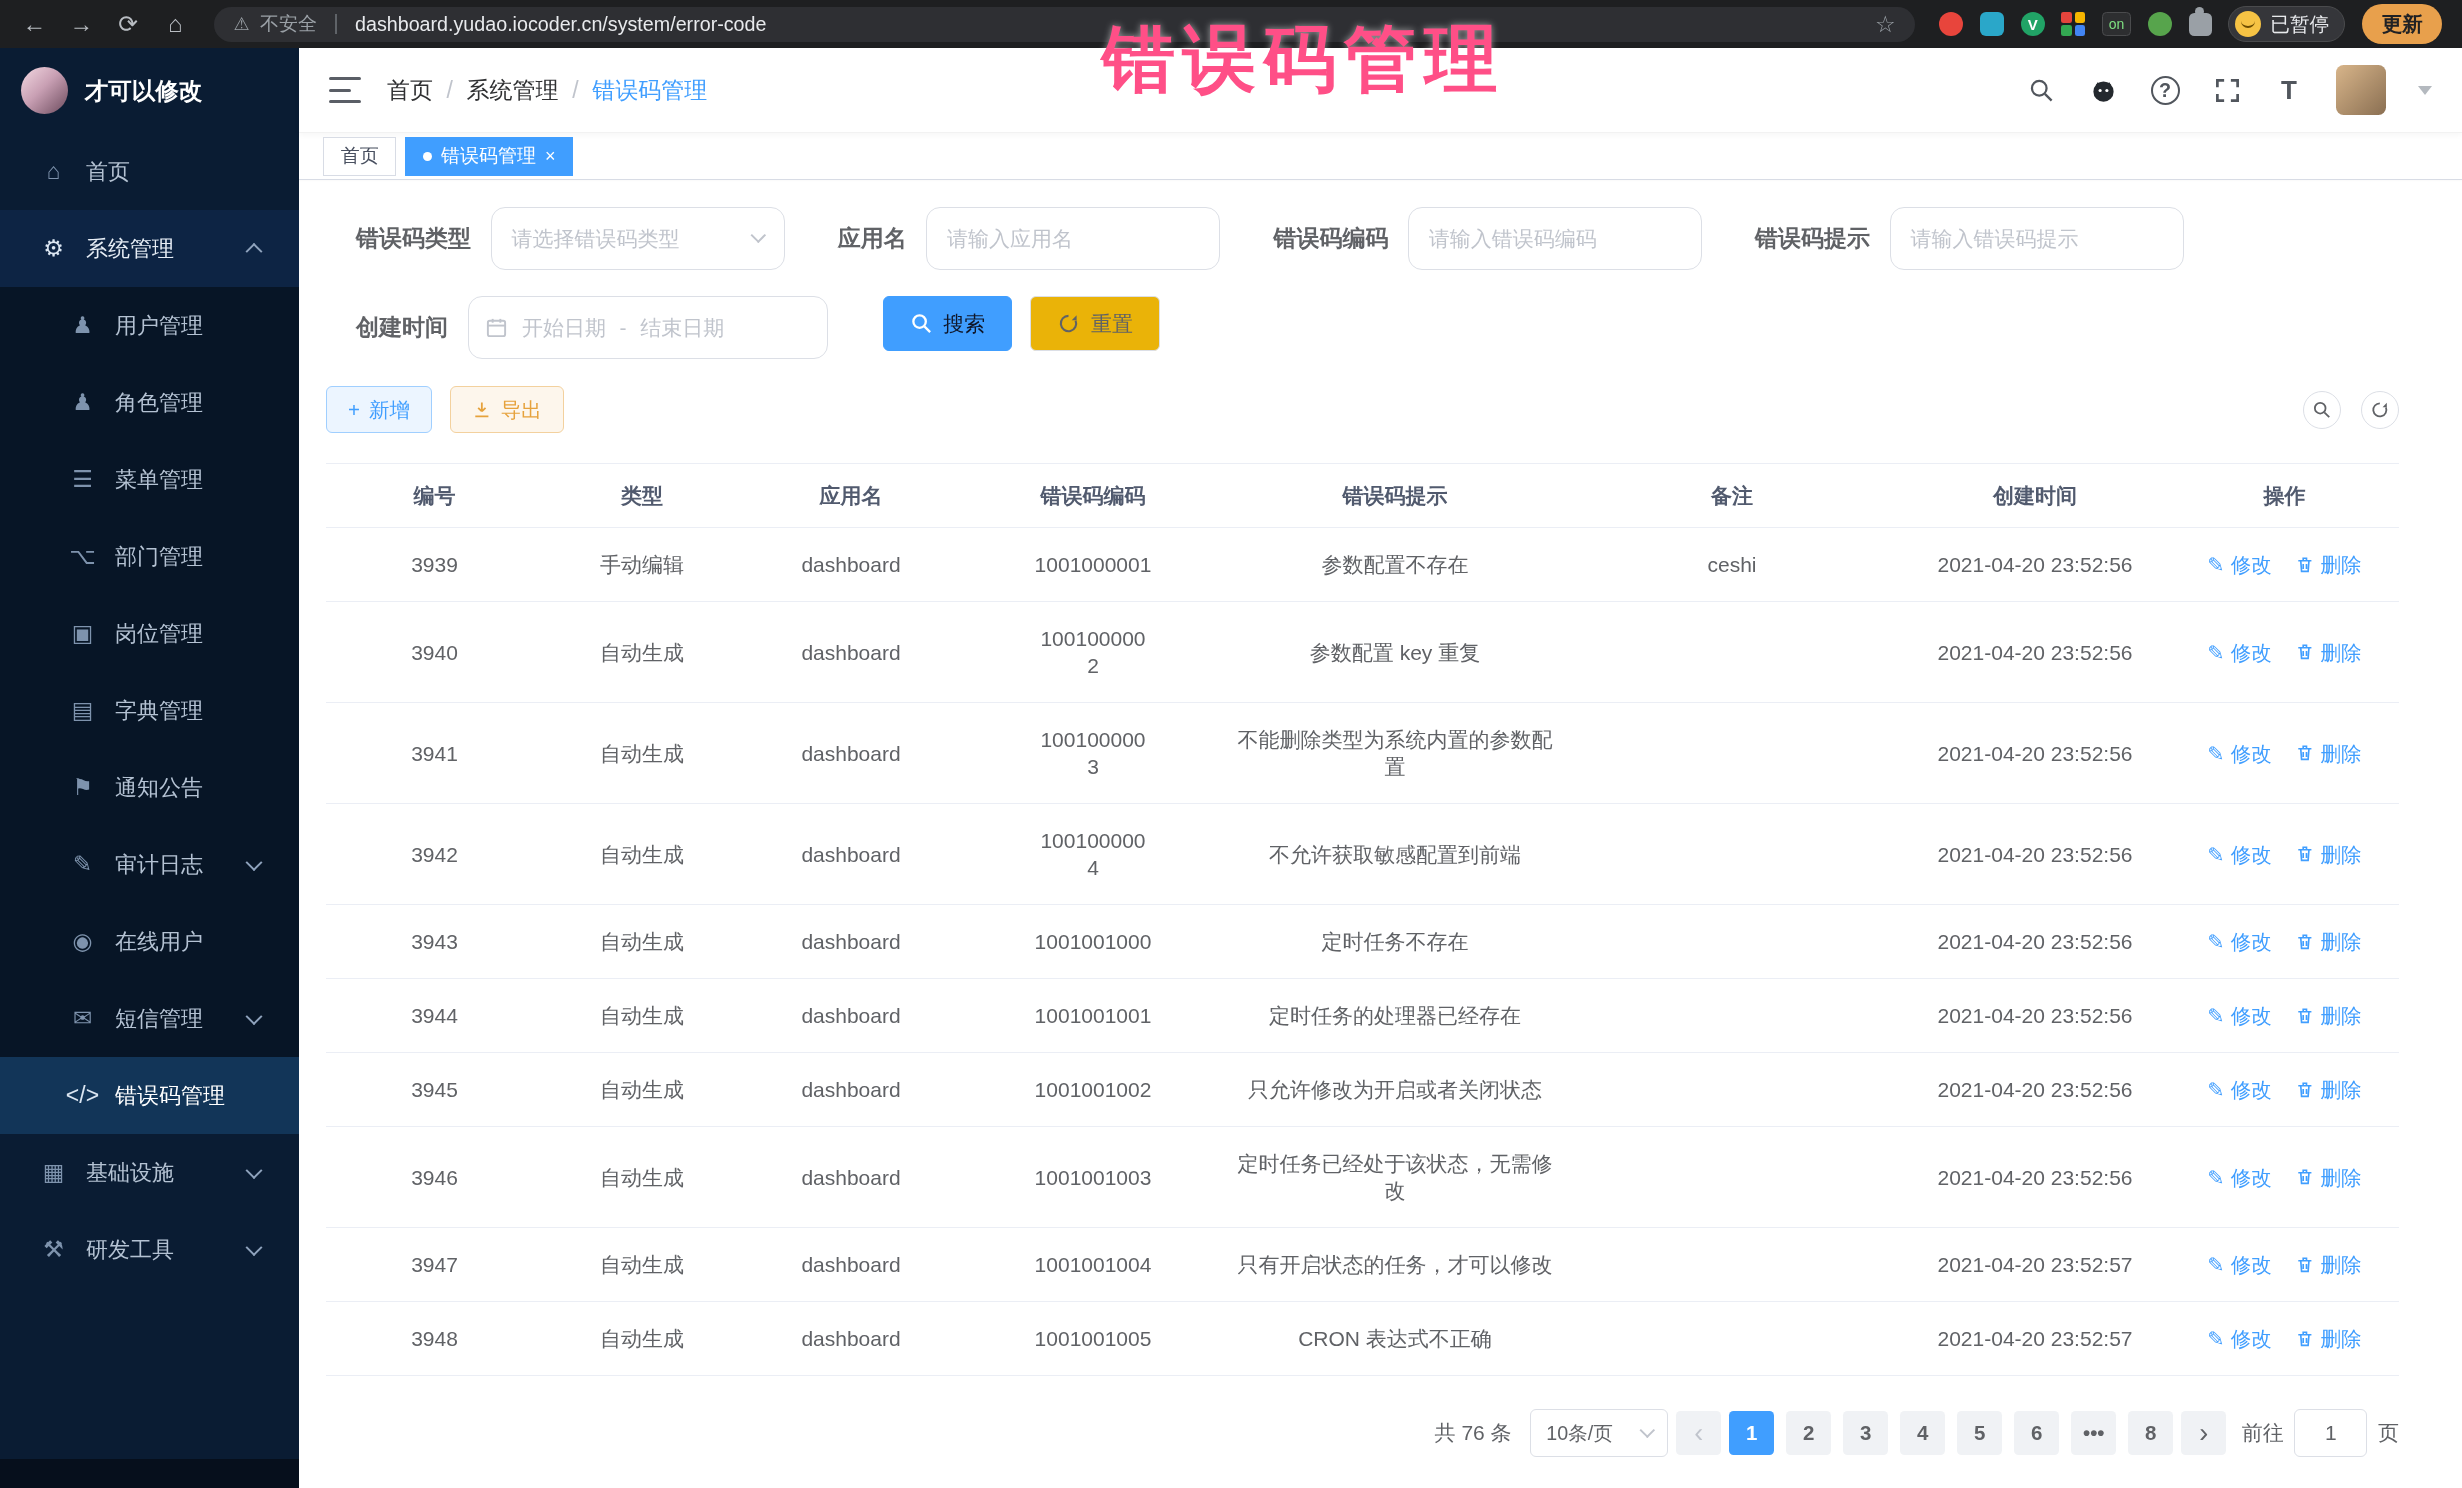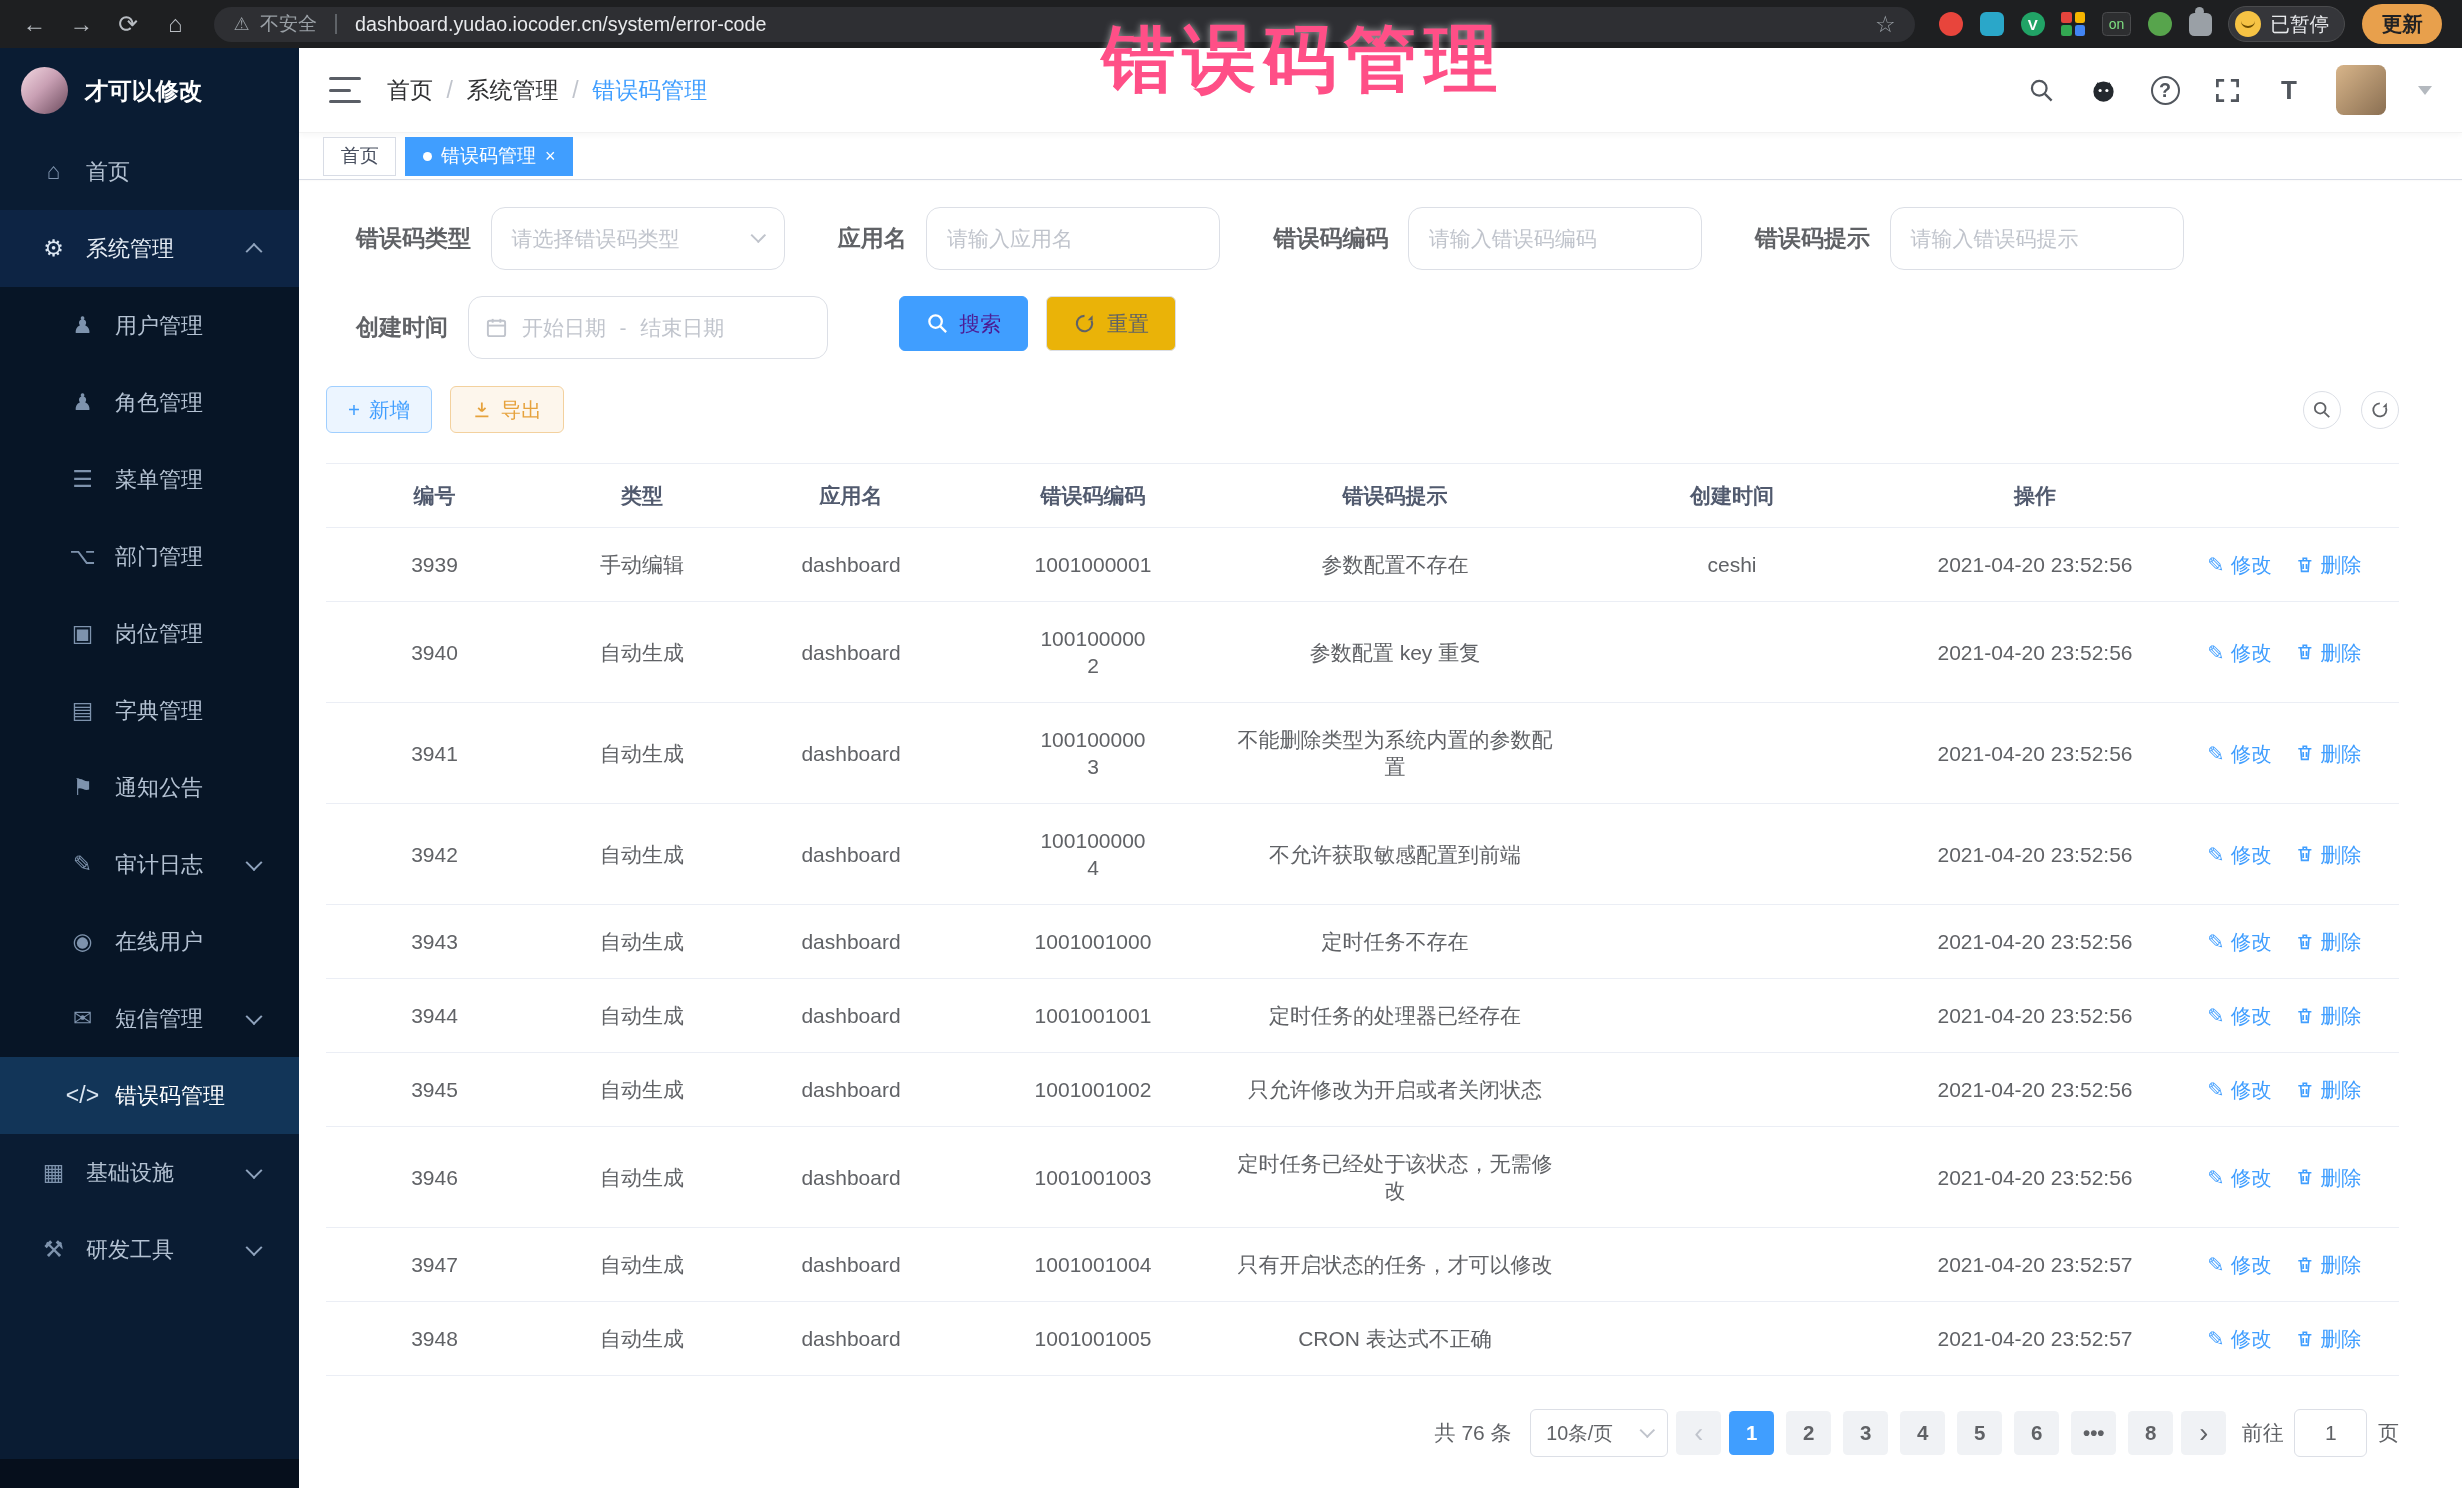--- a/index.html
+++ b/index.html
@@ -86,21 +86,21 @@
 .fselect{width:294px;padding:0 19.7px;justify-content:space-between;cursor:pointer}
 .placeholder{color:#c0c4cc;font-size:21px;white-space:nowrap}
 .sel-chev{width:10.6px;height:10.6px;border-right:2.3px solid #c0c4cc;border-bottom:2.3px solid #c0c4cc;transform:rotate(45deg) translate(-2.3px,-2.3px)}
 .finput{width:294px;padding:0 19.7px;font-size:21px;color:#606266;outline:none}
 .finput::placeholder{color:#c0c4cc}
 .fdate{width:360px;padding:0 16.7px;gap:13.6px}
 .cal-icon{width:23px;height:23px;flex:none;color:#c0c4cc}
 .date-sep{color:#c0c4cc;font-size:21px}
 .btn{height:55px;border-radius:6px;border:1.5px solid #dcdfe6;background:#eab308;display:inline-flex;align-items:center;gap:10.6px;padding:0 26px;font-size:21px;color:#606266;cursor:pointer;font-family:inherit}
 .btn svg{width:23px;height:23px}
-.btn-primary{background:#409eff;border-color:#409eff;color:#4c1d95;margin-left:18px}
+.btn-primary{background:#409eff;border-color:#409eff;color:#0f172a;margin-left:2px}
 .btn-reset{margin-left:18px}
 
 .actions-row{display:flex;align-items:center;margin-top:27px}
 .btn-sm{height:47px;border-radius:6px;display:inline-flex;align-items:center;gap:9px;padding:0 21px;font-size:20.5px;cursor:pointer;font-family:inherit}
 .btn-add{background:#ecf5ff;border:1.5px solid #a0cfff;color:#409eff}
 .btn-export{background:#fdf6ec;border:1.5px solid #f3d19e;color:#e6a23c;margin-left:18px}
 .toolbar-right{margin-left:auto;display:flex;align-items:center;gap:19.7px}
 .circ-btn{width:38px;height:38px;border:1.5px solid #dcdfe6;border-radius:50%;display:flex;align-items:center;justify-content:center;color:#606266;cursor:pointer}
 .circ-btn svg{width:19.7px;height:19.7px}
 
@@ -421,20 +421,21 @@
             <div class="cell">编号</div>
 
             <div class="cell">类型</div>
 
             <div class="cell">应用名</div>
 
             <div class="cell">错误码编码</div>
 
             <div class="cell">错误码提示</div>
 
+            <div class="cell">备注</div>
 
             <div class="cell">创建时间</div>
 
             <div class="cell">操作</div>
           </div>
         <div>
 
             <div class="trow">
               <div class="cell">3939</div>
               <div class="cell">手动编辑</div>

